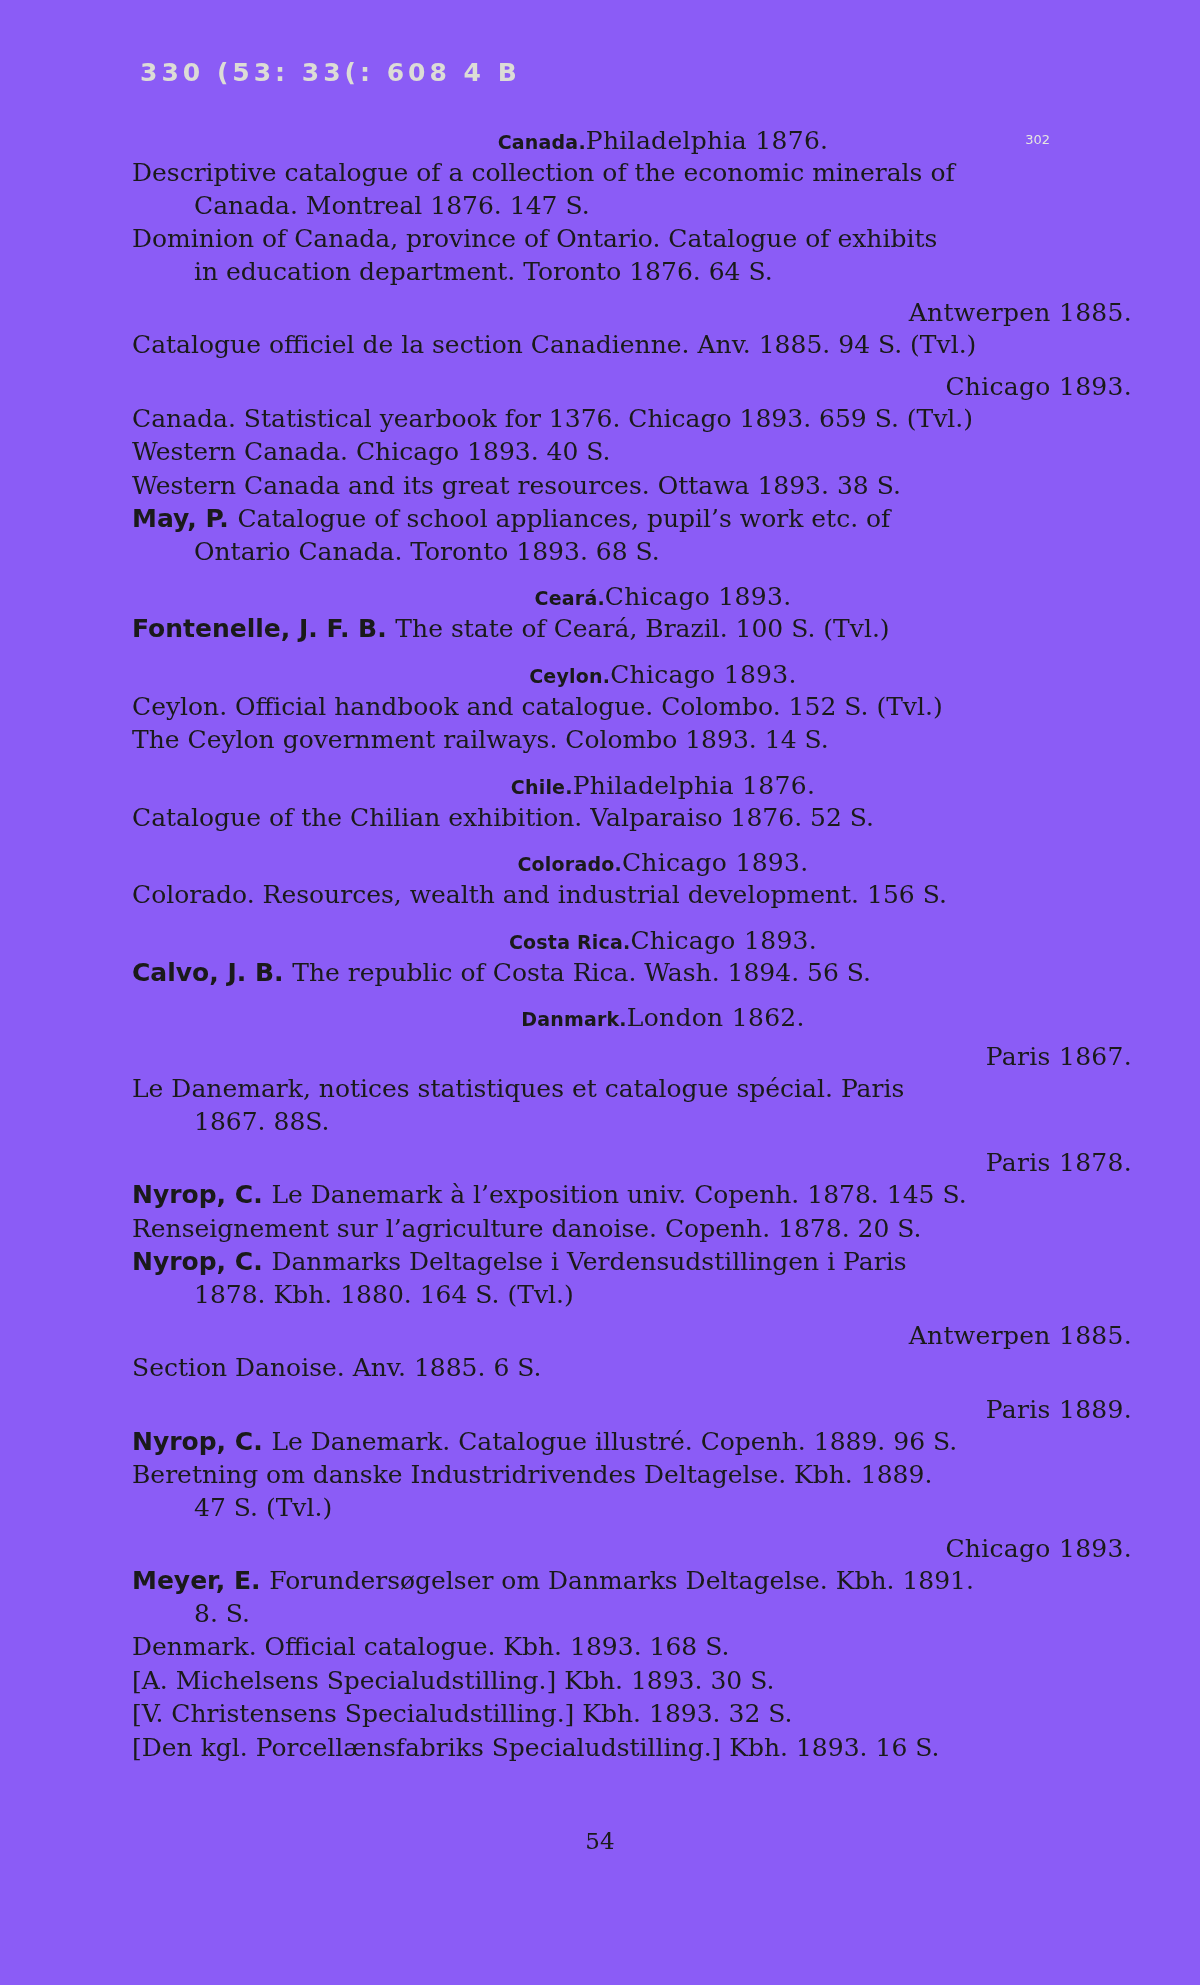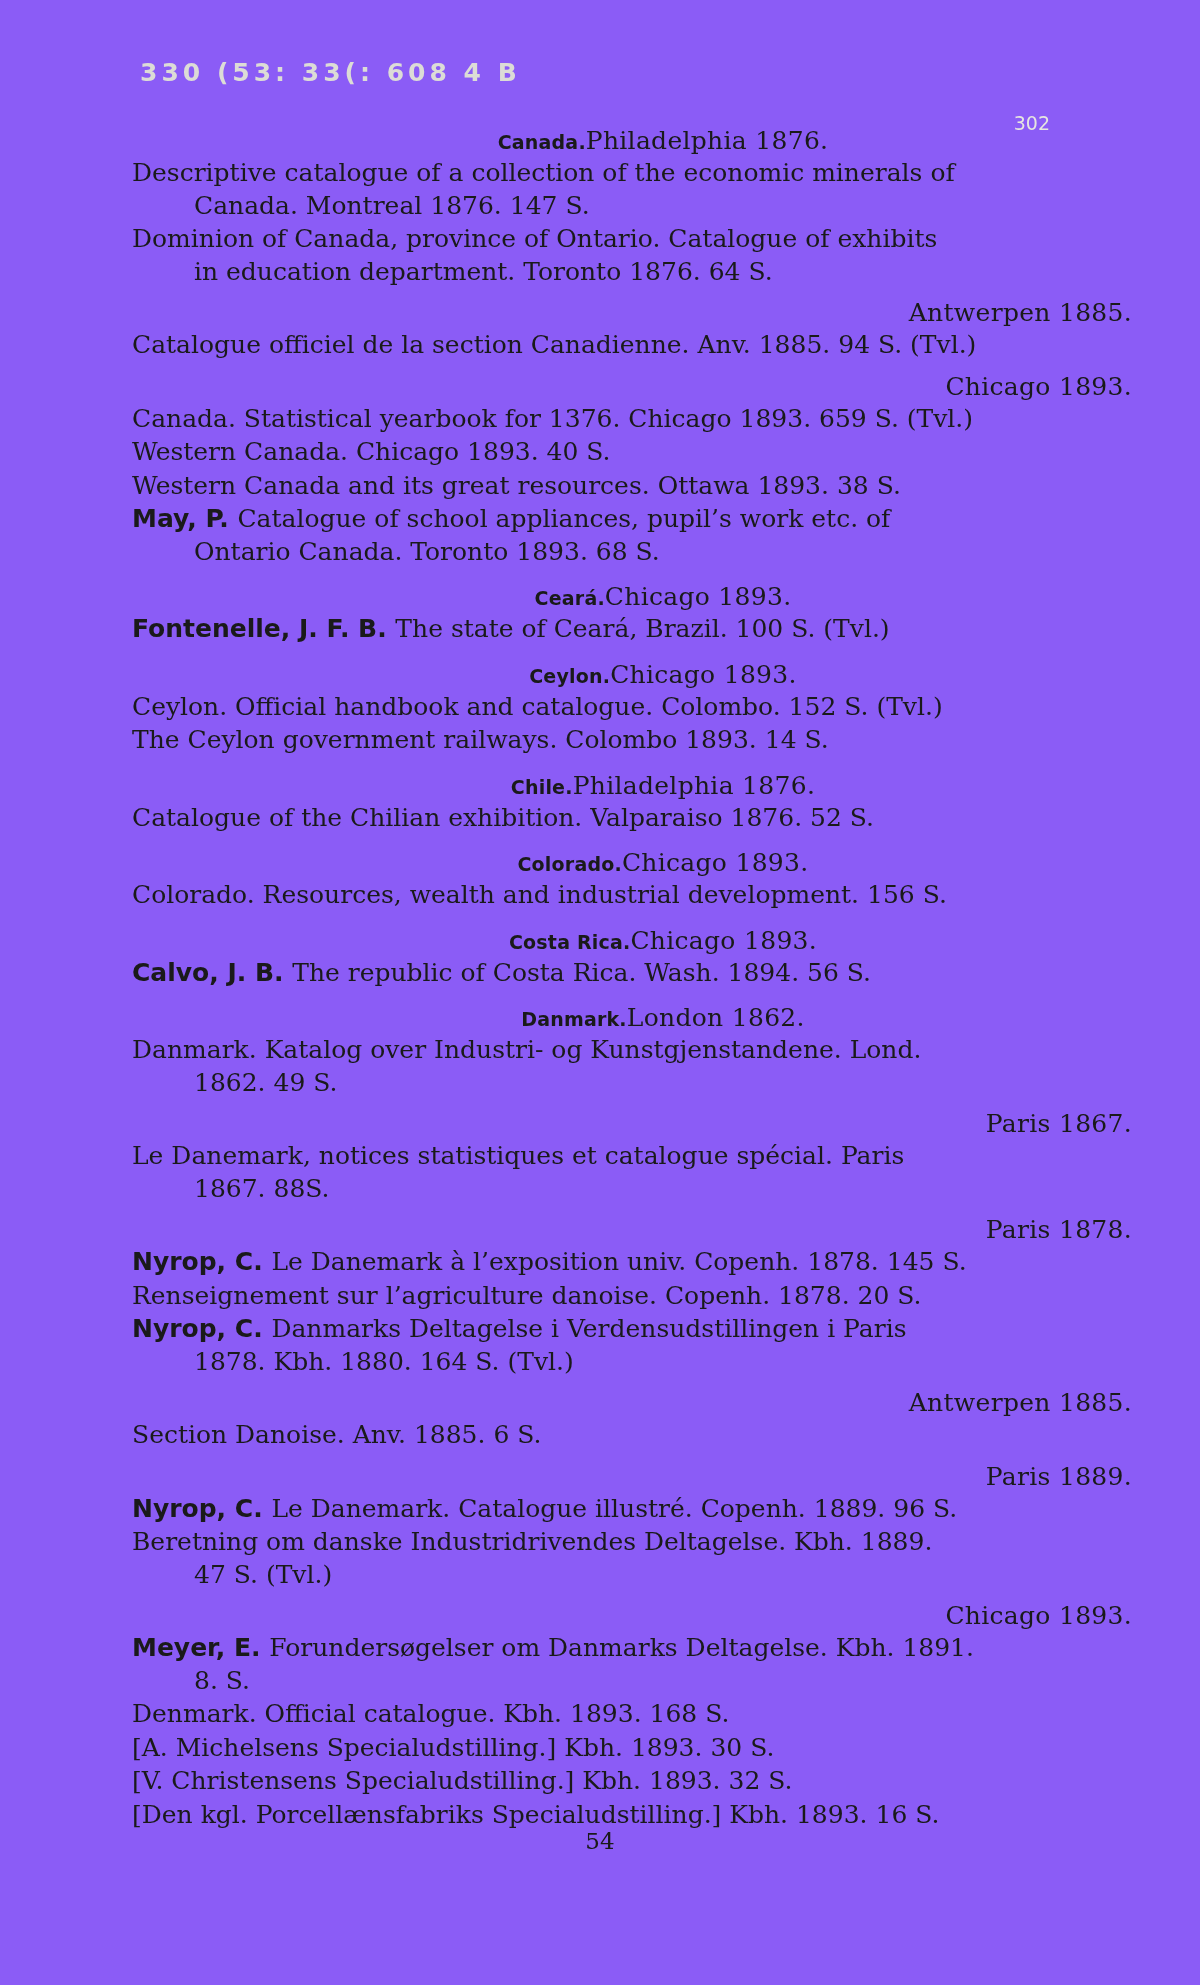--- a/index.html
+++ b/index.html
@@ -36,23 +36,23 @@
     font-family: "DejaVu Sans", sans-serif;
     font-size: 25px;
     letter-spacing: 4px;
     color: #dcdcd6;
     font-weight: bold;
     user-select: none;
   }
   .ghost2 {
     position: absolute;
     right: 150px;
-    top: 112px;
+    top: 132px;
     font-family: "DejaVu Sans", sans-serif;
-    font-size: 19px;
+    font-size: 13px;
     color: #e6e6e0;
     user-select: none;
   }
 
   
   .sec {
     position: relative;
     display: flex;
     align-items: baseline;
     justify-content: center;
@@ -148,21 +148,20 @@
       <p class="entry"><span>Colorado. Resources, wealth and industrial development. 156 S.</span></p>
       <div class="sec">
         <span class="country">Costa Rica.</span>
         <span class="place">Chicago 1893.</span>
       </div>
       <p class="entry"><span class="author">Calvo, J. B. </span><span>The republic of Costa Rica. Wash. 1894. 56 S.</span></p>
       <div class="sec">
         <span class="country">Danmark.</span>
         <span class="place">London 1862.</span>
       </div>
-      <p class="entry"><span>Danmark. Katalog over Industri- og Kunstgjenstandene. Lond.</span><span class="cont">1862. 49 S.</span></p>
       <div class="placeline">Paris 1867.</div>
       <p class="entry"><span>Le Danemark, notices statistiques et catalogue spécial. Paris</span><span class="cont">1867. 88S.</span></p>
       <div class="placeline">Paris 1878.</div>
       <p class="entry"><span class="author">Nyrop, C. </span><span>Le Danemark à l’exposition univ. Copenh. 1878. 145 S.</span></p>
       <p class="entry"><span>Renseignement sur l’agriculture danoise. Copenh. 1878. 20 S.</span></p>
       <p class="entry"><span class="author">Nyrop, C. </span><span>Danmarks Deltagelse i Verdensudstillingen i Paris</span><span class="cont">1878. Kbh. 1880. 164 S. (Tvl.)</span></p>
       <div class="placeline">Antwerpen 1885.</div>
       <p class="entry"><span>Section Danoise. Anv. 1885. 6 S.</span></p>
       <div class="placeline">Paris 1889.</div>
       <p class="entry"><span class="author">Nyrop, C. </span><span>Le Danemark. Catalogue illustré. Copenh. 1889. 96 S.</span></p>

